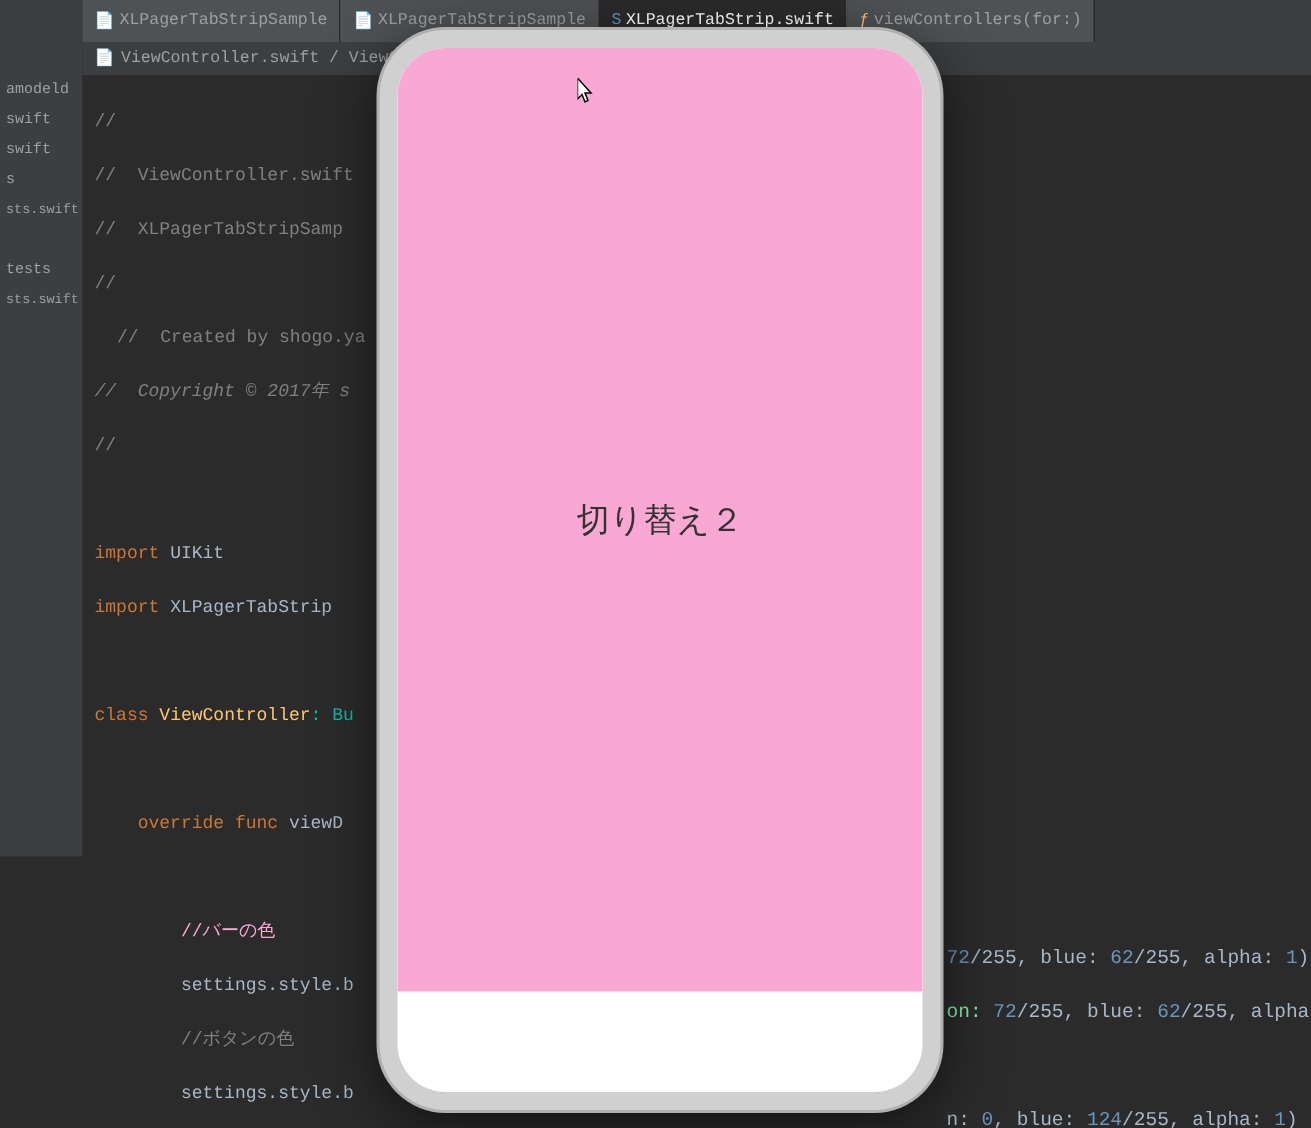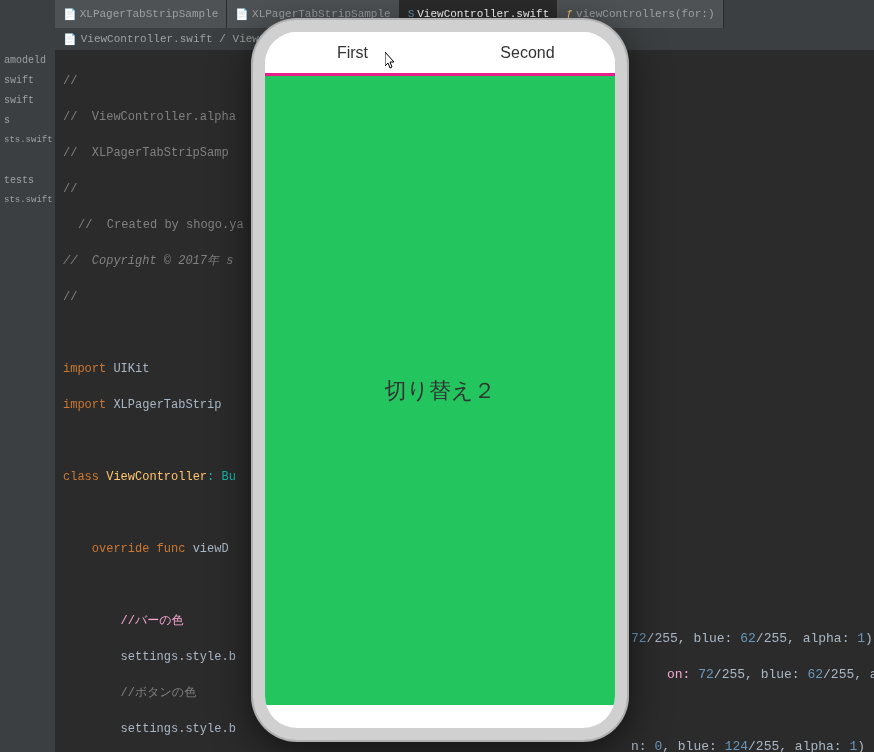--- a/index.html
+++ b/index.html
@@ -62,21 +62,21 @@
       color: #9da0a2;
       gap: 4px;
     }
 
     
     .file-tree {
       position: absolute;
       top: 0;
       left: 0;
       width: 55px;
-      height: 752px;
+      height: 571px;
       background: #3c3f41;
       padding-top: 50px;
     }
 
     .file-item {
       height: 20px;
       display: flex;
       align-items: center;
       padding-left: 4px;
       font-size: 10px;
@@ -188,21 +188,21 @@
       position: absolute;
       bottom: -3px;
       left: 0;
       width: 50%;
       height: 3px;
       background: #e91e8c;
     }
 
     
     .phone-content {
-      background: #22c55e;
+      background: #f9a8d4;
       flex: 1;
       display: flex;
       align-items: center;
       justify-content: center;
       height: calc(100% - 67px);
     }
 
     .content-text {
       font-family: -apple-system, sans-serif;
       font-size: 22px;
@@ -240,36 +240,36 @@
   <div class="tab" style="font-size:11px; padding:0 8px; background:#4e5254; color:#9da0a2; border-right:1px solid #2b2b2b; display:flex; align-items:center; gap:3px;">
     <span style="color:#f0c060;">📄</span>
     <span>XLPagerTabStripSample</span>
   </div>
   <div class="tab" style="font-size:11px; padding:0 8px; background:#4e5254; color:#9da0a2; border-right:1px solid #2b2b2b; display:flex; align-items:center; gap:3px;">
     <span style="color:#f0c060;">📄</span>
     <span>XLPagerTabStripSample</span>
   </div>
   <div class="tab active" style="font-size:11px; padding:0 8px; background:#2b2b2b; color:#fff; border-right:1px solid #555; display:flex; align-items:center; gap:3px;">
     <span style="color:#6897bb;">S</span>
-    <span>ViewController.swift</span>
+    <span>XLPagerTabStrip.swift</span>
   </div>
   <div class="tab" style="font-size:11px; padding:0 8px; background:#4e5254; color:#9da0a2; border-right:1px solid #2b2b2b; display:flex; align-items:center; gap:3px;">
     <span style="color:#ffc66d;">ƒ</span>
     <span>viewControllers(for:)</span>
   </div>
 </div>
 
 <div class="breadcrumb" style="position:absolute; top:28px; left:55px; height:22px; background:#3c3f41; width:819px; display:flex; align-items:center; padding:0 8px; font-size:11px; color:#9da0a2; gap:4px;">
   <span style="color:#f0c060;">📄</span>
   <span>ViewController.swift  /  ViewController  /  viewControllers(for:)</span>
 </div>
 
 <div style="position:absolute; top:50px; left:55px; width:195px; height:702px; padding:4px 0 4px 8px; font-size:12px; line-height:18px; color:#a9b7c6; white-space:pre; overflow:hidden; background:#2b2b2b;">
 <span style="color:#808080;">//</span>
-<br><span style="color:#808080;">//  ViewController.alpha</span>
+<br><span style="color:#808080;">//  ViewController.swift</span>
 <br><span style="color:#808080;">//  XLPagerTabStripSamp</span>
 <br><span style="color:#808080;">//</span>
 <br><span style="color:#808080;margin-left:15px;">//  Created by shogo.ya</span>
 <br><span style="color:#808080;font-style:italic;">//  Copyright © 2017年 s</span>
 <br><span style="color:#808080;">//</span>
 <br>
 <br><span style="color:#cc7832;">import</span><span style="color:#a9b7c6;"> UIKit</span>
 <br><span style="color:#cc7832;">import</span><span style="color:#a9b7c6;"> XLPagerTabStrip</span>
 <br>
 <br><span style="color:#cc7832;text-align:right;">class</span><span style="color:#a9b7c6;"> </span><span style="color:#ffc66d;">ViewController</span><span style="color:#14b8a6;">: Bu</span>
@@ -315,21 +315,21 @@
 <br>
 <br>
 <br>
 <br>
 <br>
 <br>
 <br>
 <br>
 <br>
 <br><span style="color:#6897bb;">72</span><span style="color:#a9b7c6;">/255, blue: </span><span style="color:#6897bb;">62</span><span style="color:#a9b7c6;">/255, alpha: </span><span style="color:#6897bb;">1</span><span style="color:#a9b7c6;">)</span>
-<br><span style="color:#f9a8d4;margin-left:36px;">on: </span><span style="color:#6897bb;">72</span><span style="color:#a9b7c6;">/255, blue: </span><span style="color:#6897bb;">62</span><span style="color:#a9b7c6;">/255, alpha: </span><span style="color:#6897bb;">1</span>
+<br><span style="color:#86efac;">on: </span><span style="color:#6897bb;">72</span><span style="color:#a9b7c6;">/255, blue: </span><span style="color:#6897bb;">62</span><span style="color:#a9b7c6;">/255, alpha: </span><span style="color:#6897bb;">1</span>
 <br>
 <br><span style="color:#a9b7c6;">n: </span><span style="color:#6897bb;">0</span><span style="color:#a9b7c6;">, blue: </span><span style="color:#6897bb;">124</span><span style="color:#a9b7c6;">/255, alpha: </span><span style="color:#6897bb;">1</span><span style="color:#a9b7c6;">)</span>
 <br>
 <br>
 <br>
 <br>
 <br>
 <br>
 <br>
 <br>
@@ -337,29 +337,20 @@
 <br>
 <br>
 <br>
 <br>
 </div>
 
 <div class="phone-frame">
   <div class="phone-inner">
 
 
-    <div class="tab-strip">
-      <div class="strip-tab active">
-        <span>First</span>
-      </div>
-      <div class="strip-tab">
-        <span>Second</span>
-      </div>
-      <div class="tab-indicator"></div>
-    </div>
 
     <div class="phone-content">
       <span class="content-text">切り替え２</span>
     </div>
 
   </div>
 </div>
 
 <div class="cursor">
   <svg width="12" height="18" viewBox="0 0 12 18">

